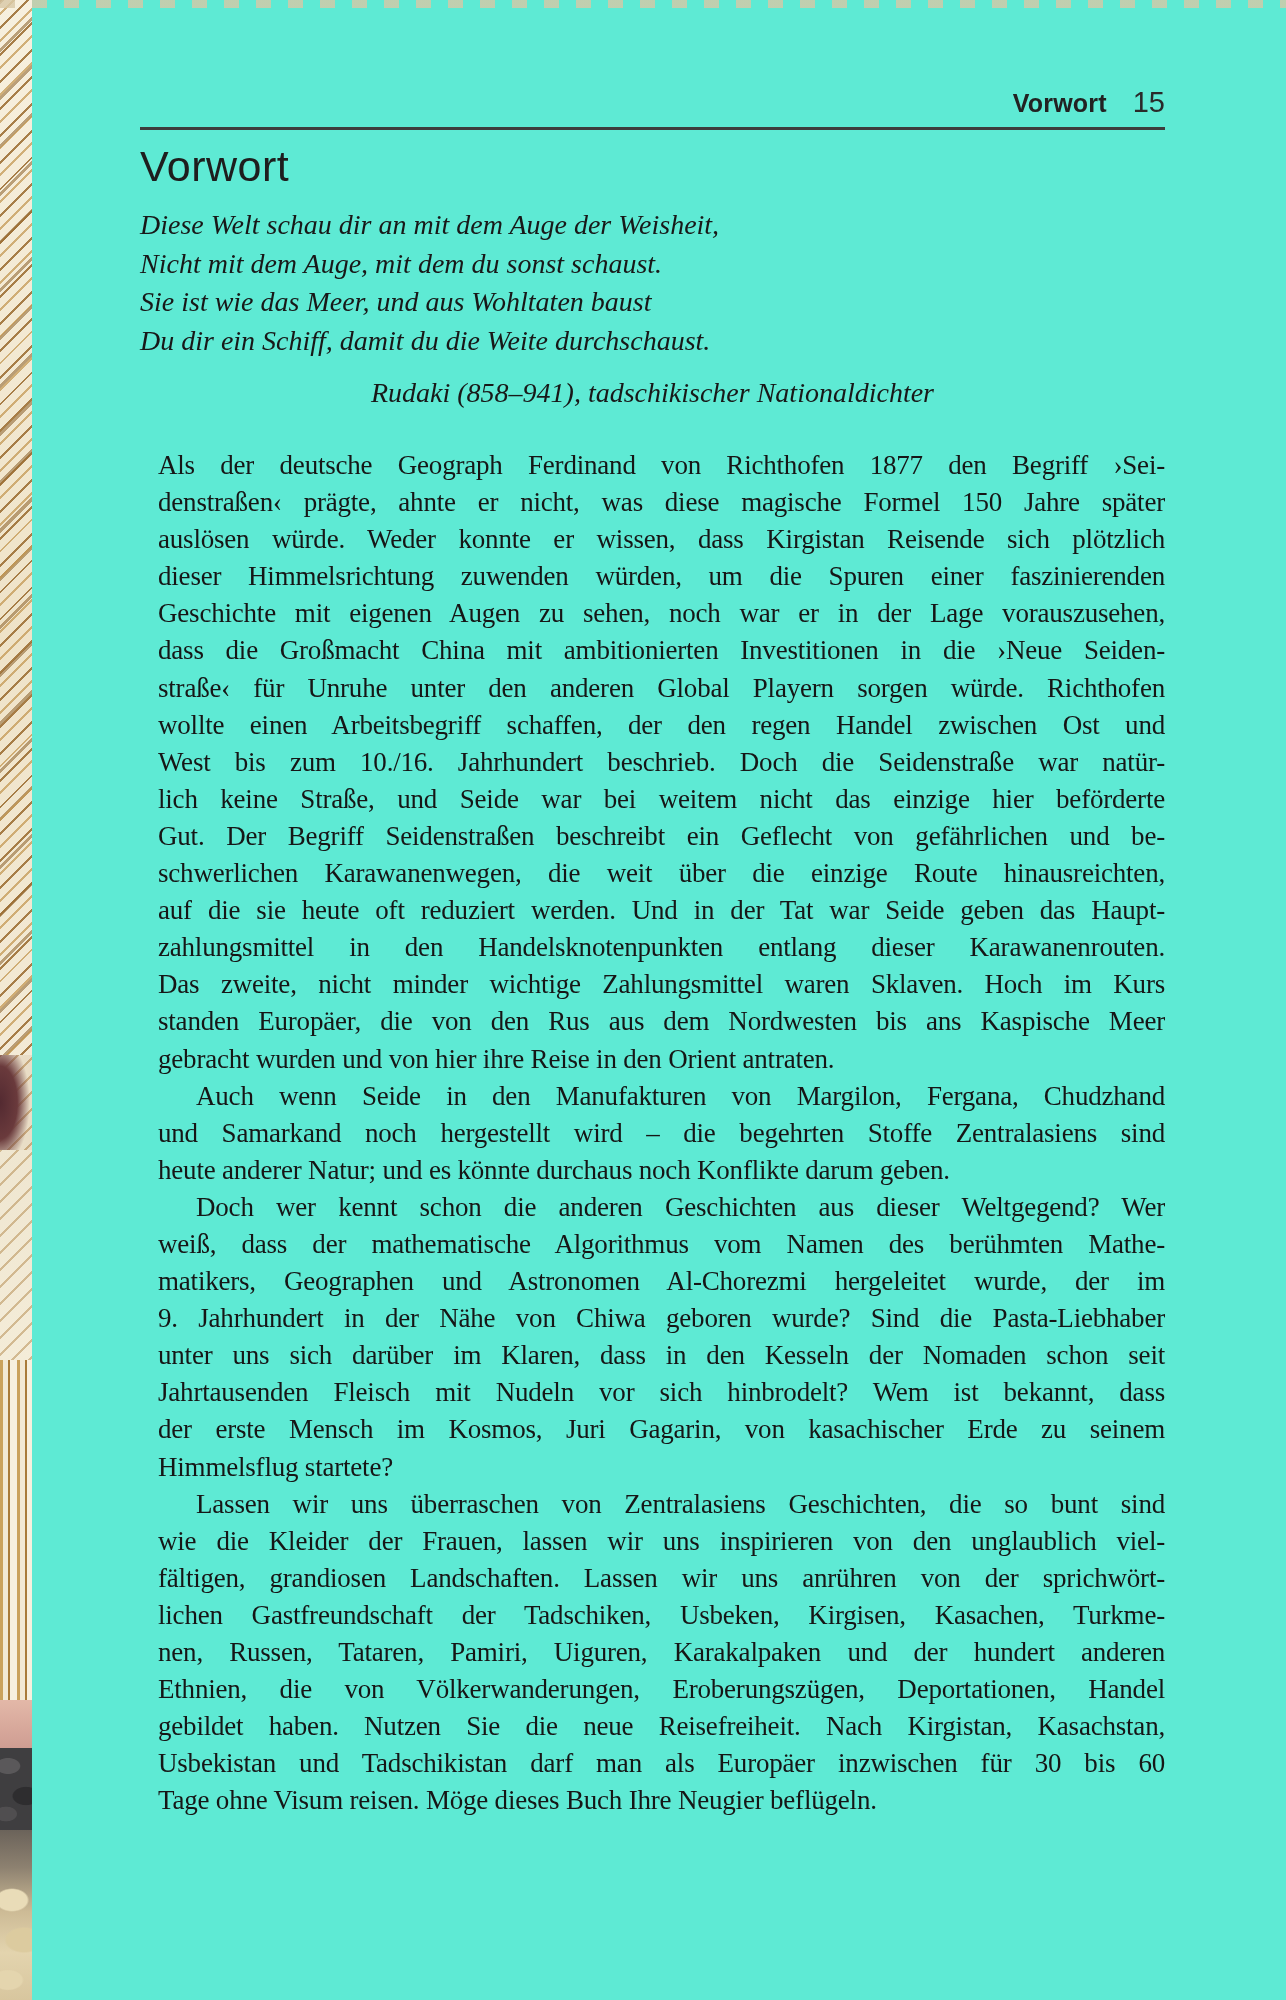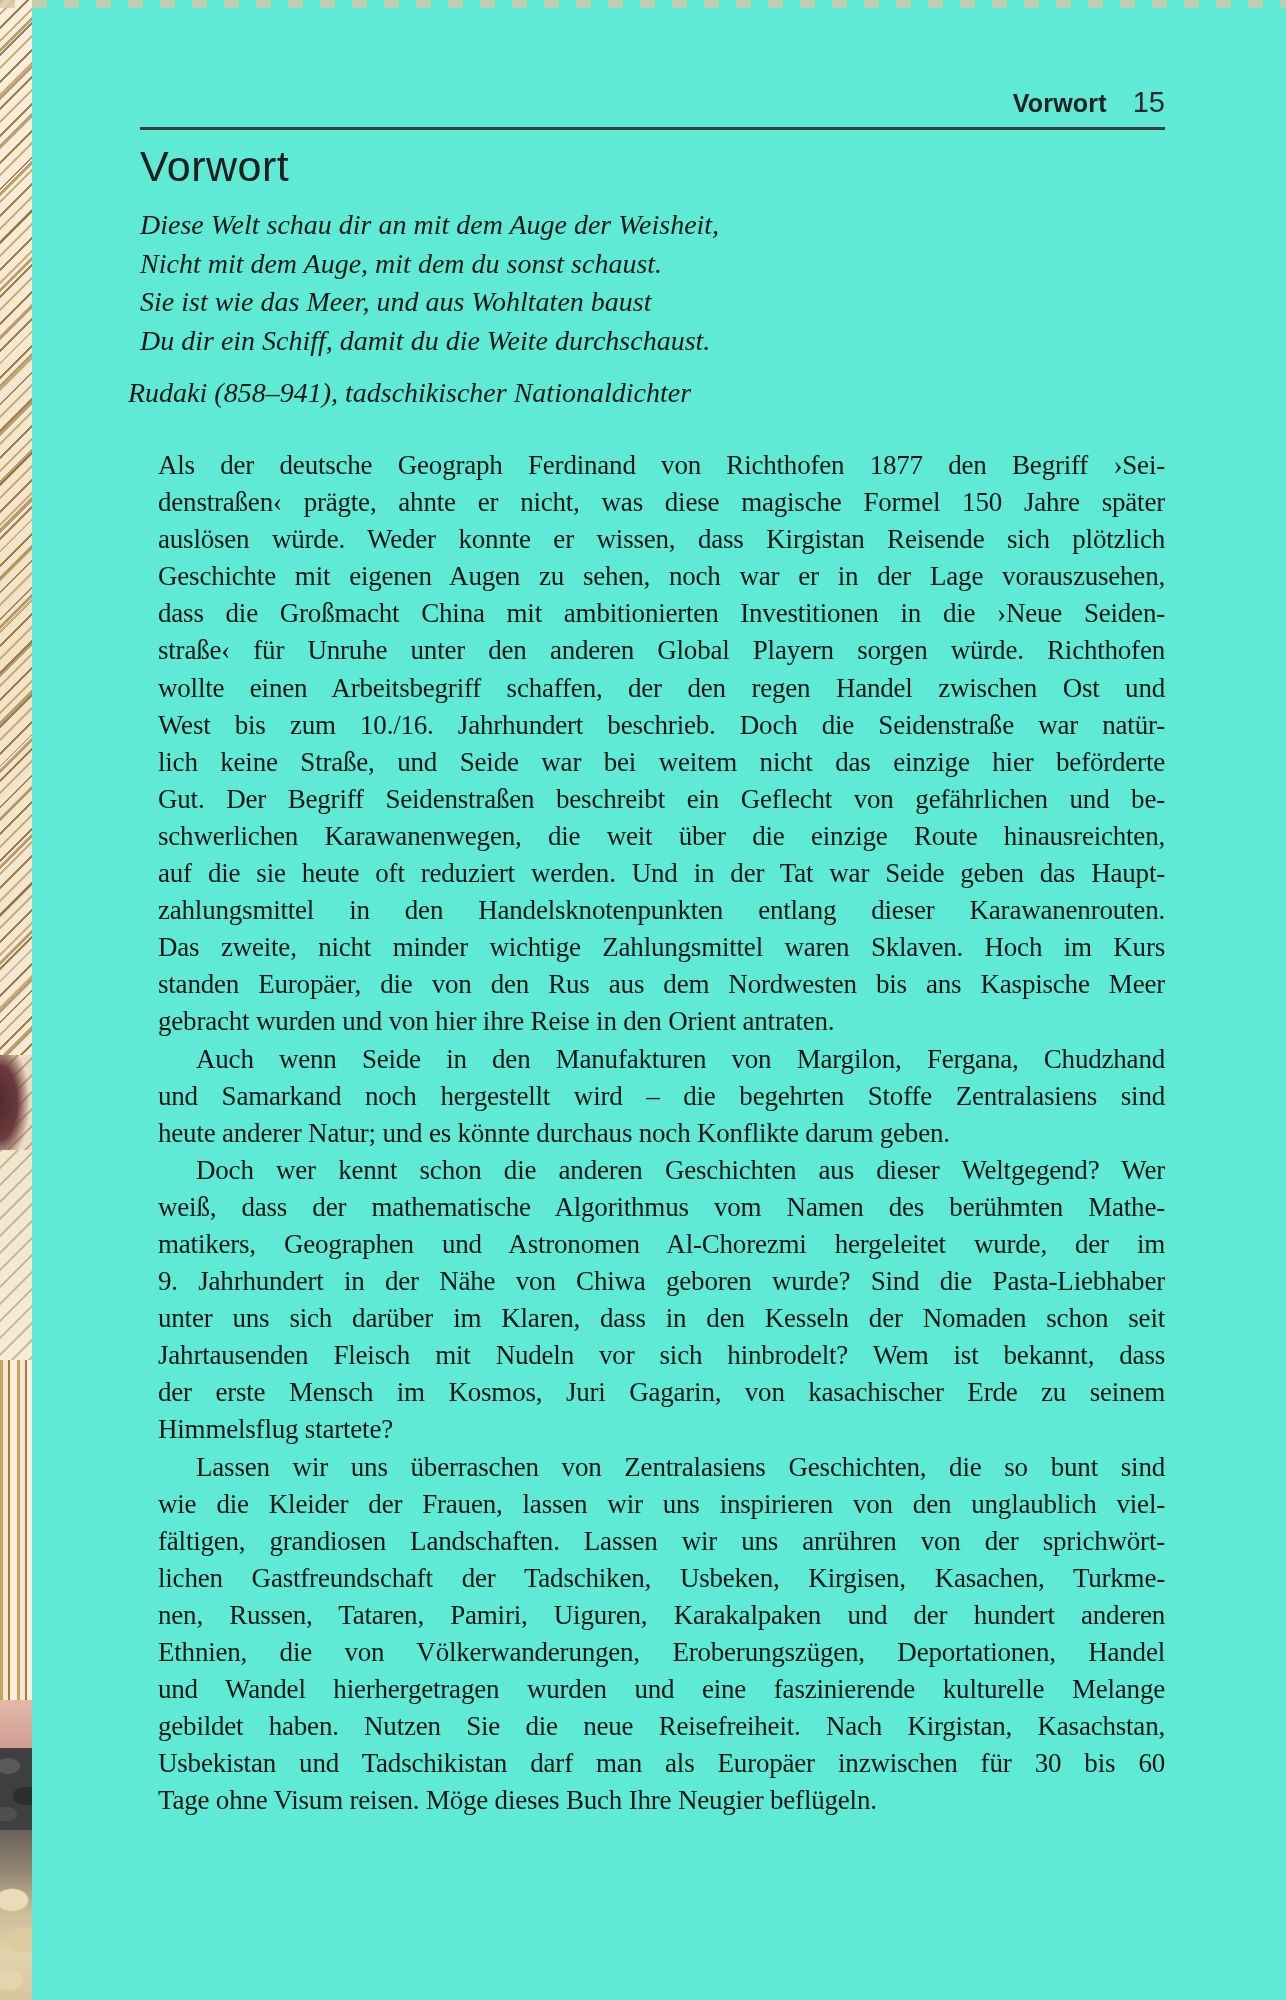--- a/index.html
+++ b/index.html
@@ -97,22 +97,22 @@
     line-height: 1.1;
   }
 
   
   .epigraph {
     position: absolute; top: 206px; left: 140px; width: 1025px;
     font-style: italic;
     font-size: 28px; line-height: 38.5px; color: #181818;
   }
   .epigraph-attribution {
-    position: absolute; top: 377px; left: 128px; width: 1025px;
-    text-align: left; font-style: italic;
+    position: absolute; top: 377px; left: 140px; width: 1025px;
+    text-align: center; font-style: italic;
     font-size: 28px; color: #181818;
   }
 
   
   .body-text {
     position: absolute; top: 447px; left: 140px; width: 1025px;
     font-size: 27px; line-height: 37.1px; letter-spacing: -0.2px; color: #161616;
   }
   .body-text .line { text-align: justify; text-align-last: justify; margin-left: 18px; }
   .body-text .line.last { text-align-last: left; }
@@ -148,20 +148,21 @@
       <div>Sie ist wie das Meer, und aus Wohltaten baust</div>
       <div>Du dir ein Schiff, damit du die Weite durchschaust.</div>
     </div>
   <div class="epigraph-attribution">Rudaki (858–941), tadschikischer Nationaldichter</div>
 
   <div class="body-text">
       <div class="para">
         <div class="line">Als der deutsche Geograph Ferdinand von Richthofen 1877 den Begriff ›Sei-</div>
         <div class="line">denstraßen‹ prägte, ahnte er nicht, was diese magische Formel 150 Jahre später</div>
         <div class="line">auslösen würde. Weder konnte er wissen, dass Kirgistan Reisende sich plötzlich</div>
+        <div class="line">dieser Himmelsrichtung zuwenden würden, um die Spuren einer faszinierenden</div>
         <div class="line">Geschichte mit eigenen Augen zu sehen, noch war er in der Lage vorauszusehen,</div>
         <div class="line">dass die Großmacht China mit ambitionierten Investitionen in die ›Neue Seiden-</div>
         <div class="line">straße‹ für Unruhe unter den anderen Global Playern sorgen würde.  Richthofen</div>
         <div class="line">wollte einen Arbeitsbegriff schaffen, der den regen Handel zwischen Ost und</div>
         <div class="line">West bis zum 10./16. Jahrhundert beschrieb. Doch die Seidenstraße war natür-</div>
         <div class="line">lich keine Straße, und Seide war bei weitem nicht das einzige hier beförderte</div>
         <div class="line">Gut. Der Begriff Seidenstraßen beschreibt ein Geflecht von gefährlichen und be-</div>
         <div class="line">schwerlichen Karawanenwegen, die weit über die einzige Route hinausreichten,</div>
         <div class="line">auf die sie heute oft reduziert werden. Und in der Tat war Seide geben das Haupt-</div>
         <div class="line">zahlungsmittel in den Handelsknotenpunkten entlang dieser Karawanenrouten.</div>
@@ -184,20 +185,19 @@
         <div class="line">der erste Mensch im Kosmos, Juri Gagarin, von kasachischer Erde zu seinem</div>
         <div class="line last">Himmelsflug startete?</div>
       </div>
       <div class="para">
         <div class="line indent">Lassen wir uns überraschen von Zentralasiens Geschichten, die so bunt sind</div>
         <div class="line">wie die Kleider der Frauen, lassen wir uns inspirieren von den unglaublich viel-</div>
         <div class="line">fältigen, grandiosen Landschaften. Lassen wir uns anrühren von der sprichwört-</div>
         <div class="line">lichen Gastfreundschaft der Tadschiken, Usbeken, Kirgisen, Kasachen, Turkme-</div>
         <div class="line">nen, Russen, Tataren, Pamiri, Uiguren, Karakalpaken und der hundert anderen</div>
         <div class="line">Ethnien, die von Völkerwanderungen, Eroberungszügen, Deportationen, Handel</div>
-        <div class="line">und Wandel hierhergetragen wurden und eine faszinierende kulturelle Melange</div>
         <div class="line">gebildet haben. Nutzen Sie die neue Reisefreiheit. Nach Kirgistan, Kasachstan,</div>
         <div class="line">Usbekistan und Tadschikistan darf man als Europäer inzwischen für 30 bis 60</div>
         <div class="line last">Tage ohne Visum reisen. Möge dieses Buch Ihre Neugier beflügeln.</div>
       </div>
     </div>
 
 </div>
 
 </body></html>

